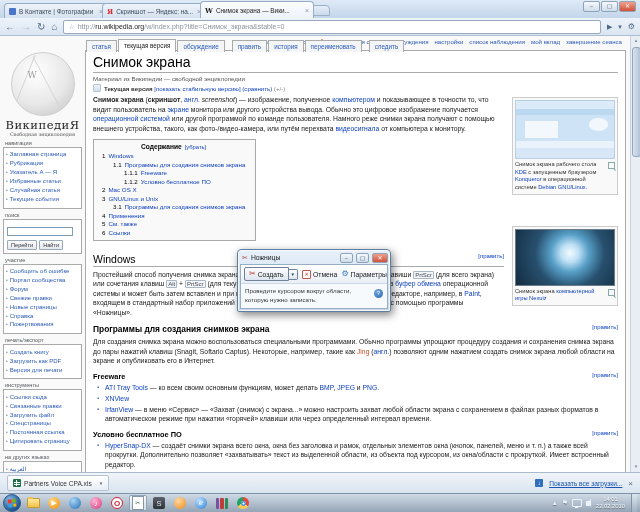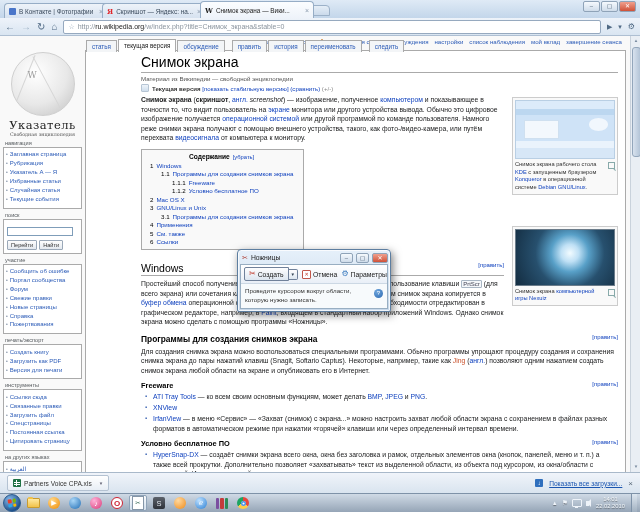--- a/index.html
+++ b/index.html
@@ -43,21 +43,21 @@
   .person-ic::before{content:"";position:absolute;left:1px;top:0;width:2.6px;height:2.6px;border-radius:50%;background:#cc8a44;}
   .person-ic::after{content:"";position:absolute;left:0;top:2.6px;width:4.6px;height:2.4px;border-radius:2px 2px 0 0;background:#cc8a44;}
 
   .wtabs{position:absolute;left:86px;top:3px;display:flex;align-items:flex-end;z-index:2;}
   .wtab{border:1px solid #aaa;border-bottom:none;background:#f3f5f7;color:#2b5bb7;font-size:6.3px;
         padding:2px 5px 2px;margin-right:1px;white-space:nowrap;}
   .wtab.sel{background:#fff;color:#1a1a1a;padding-bottom:3px;}
   .gap6{width:6px;}
 
   .contentbox{position:absolute;left:85px;top:14px;width:541px;height:500px;background:#fff;border:1px solid #aaa;box-sizing:border-box;overflow:hidden;}
-  .article{padding:3px 7px 0;margin-left:48px;}
+  .article{padding:3px 7px 0;}
   .h1{font-size:14px;font-weight:400;color:#000;border-bottom:1px solid #aaa;padding-bottom:2px;margin-bottom:2px;}
   .tagline{font-size:6.2px;color:#545454;margin-bottom:2px;}
   .vnote{font-size:6.1px;color:#333;display:flex;align-items:center;gap:3px;margin-bottom:3px;}
   .vnote-ic{width:6px;height:6px;border:1px solid #b6c5d4;background:linear-gradient(#eef4fa,#cfdeed);border-radius:1px;}
   p.body, li.body{font-size:6.8px;line-height:1.4;color:#202122;margin:3px 0;}
   .sg-lk{color:#0b3ebd;} .sg-red{color:#c8502a;} .sg-b{font-weight:bold;} .sg-it{font-style:italic;} .sg-gr{color:#888;}
   .sg-key{border:1px solid #a9b6c4;background:#f4f7fa;border-radius:1px;padding:0 1px;font-size:6px;color:#445;}
 
   .thumb{float:right;clear:right;width:100px;border:1px solid #ccc;background:#f9f9f9;padding:2px;margin:2px 0 5px 8px;font-size:5.7px;color:#333;line-height:1.35;}
   .thumb-img1{height:57px;background:linear-gradient(#dcebfa 0 14%,#bcd7f0 14% 24%,#cfe3f7 24% 70%,#eaf3fc 70% 82%,#d7e7f7 82% 100%);border:1px solid #b9cfe4;position:relative;}
@@ -247,21 +247,21 @@
       <div class="wtab">история</div>
       <div class="wtab">переименовать</div>
       <div class="gap6"></div>
       <div class="wtab">следить</div>
     </div>
 
     <div class="sidebar">
       <div class="logo">
           <span class="lat">W</span>
         </div>
-      <div class="logo-name">Указатель</div>
+      <div class="logo-name">ВикипедиЯ</div>
       <div class="logo-sub">Свободная энциклопедия</div>
 
       <div class="ptitle">навигация</div>
       <div class="pbody">
         <div class="sitem">
             <span class="blt">•</span>
             <span>Заглавная страница</span>
           </div>
         <div class="sitem">
             <span class="blt">•</span>

